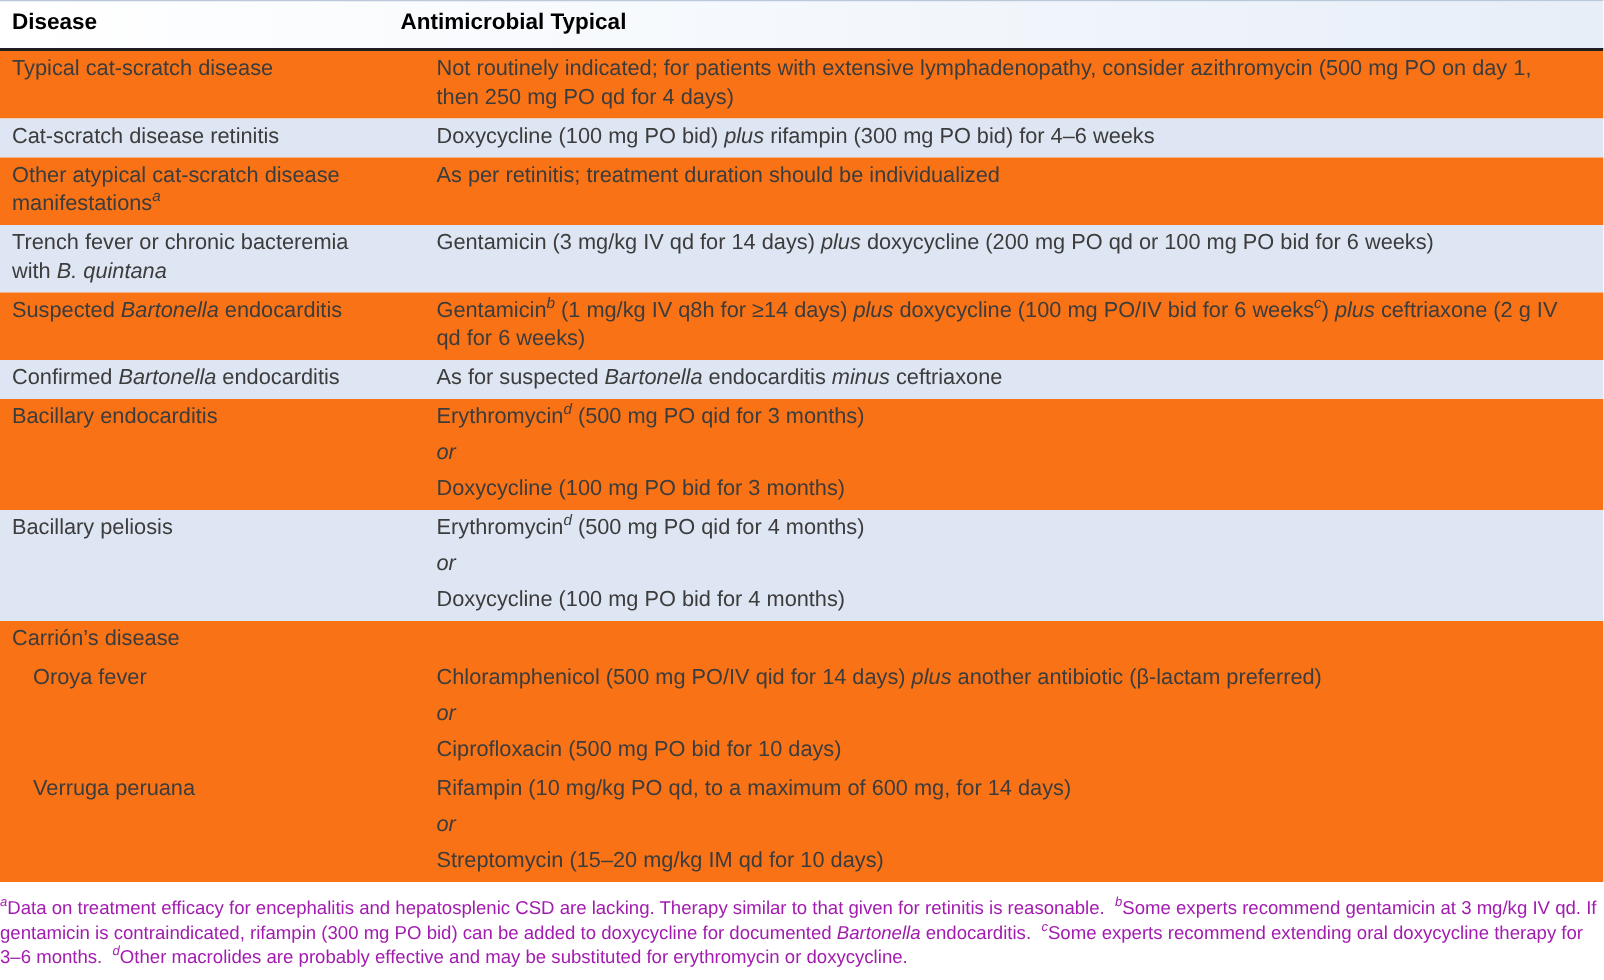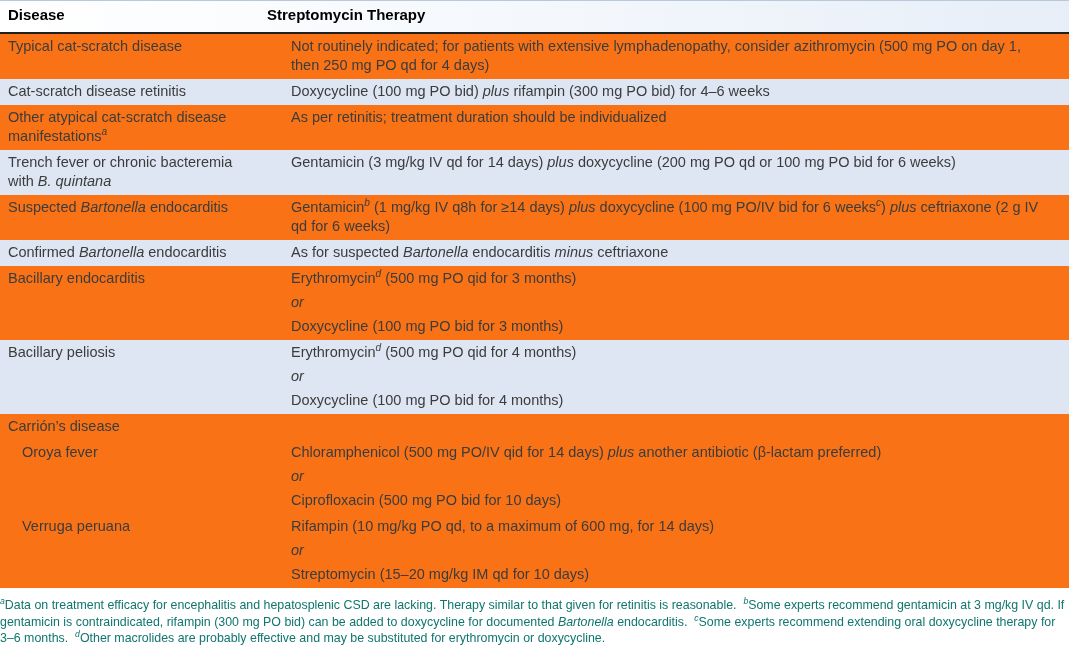--- a/index.html
+++ b/index.html
@@ -31,39 +31,39 @@
   .cell.c2{flex:1 1 auto;padding-right:16px;margin-left:24px;}
   .cell.c1.indent{padding-left:22px;}
   .tline{margin:0 0 0 0;}
   .tline + .tline{margin-top:5px;}
   sup{font-style:italic;font-size:0.7em;line-height:0;vertical-align:super;}
   i{font-style:italic;}
   .footnotes{
     margin-top:9px;
     font-size:12.4px;
     line-height:16.5px;
-    color:#0f766e;
+    color:#a21caf;
     padding:0 2px 0 0;
   }
   .source{
     margin:10px 0 0 0;
     font-size:12.4px;
     line-height:16px;
     color:#3c3c3c;
   }
 </style>
 </head>
 <body>
 
 <div class="page">
 
   <div class="tbl">
     <div class="thead">
       <div class="th col1">Disease</div>
-      <div class="th col2">Streptomycin Therapy</div>
+      <div class="th col2">Antimicrobial Typical</div>
     </div>
     <div id="tbody">
         <div class="row light">
           <div class="cell c1">Typical cat-scratch disease</div>
           <div class="cell c2">
             <div class="tline">Not routinely indicated; for patients with extensive lymphadenopathy, consider azithromycin (500 mg PO on day 1, then 250 mg PO qd for 4 days)</div>
           </div>
         </div>
         <div class="row dark">
           <div class="cell c1">Cat-scratch disease retinitis</div>

